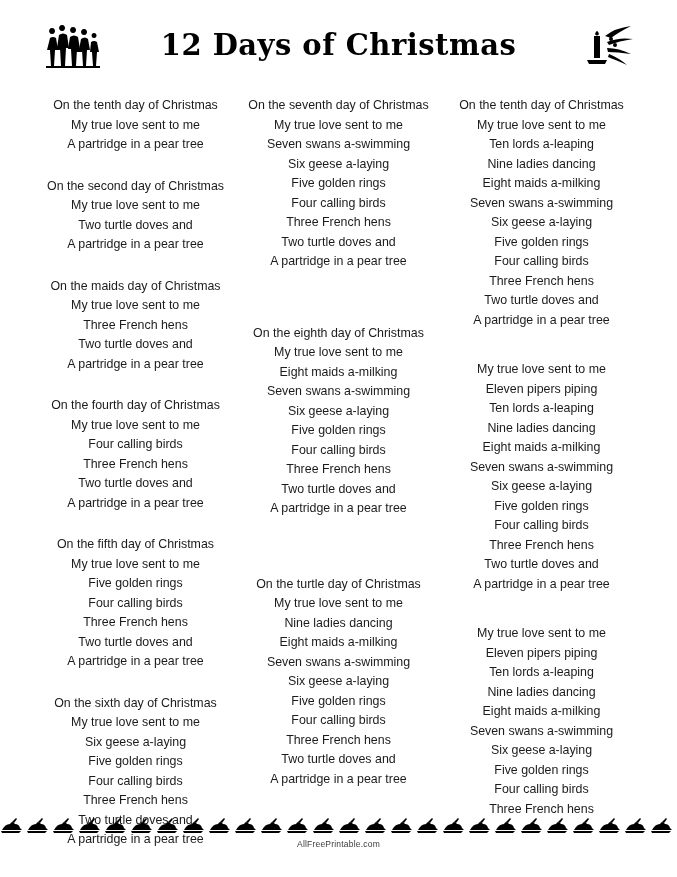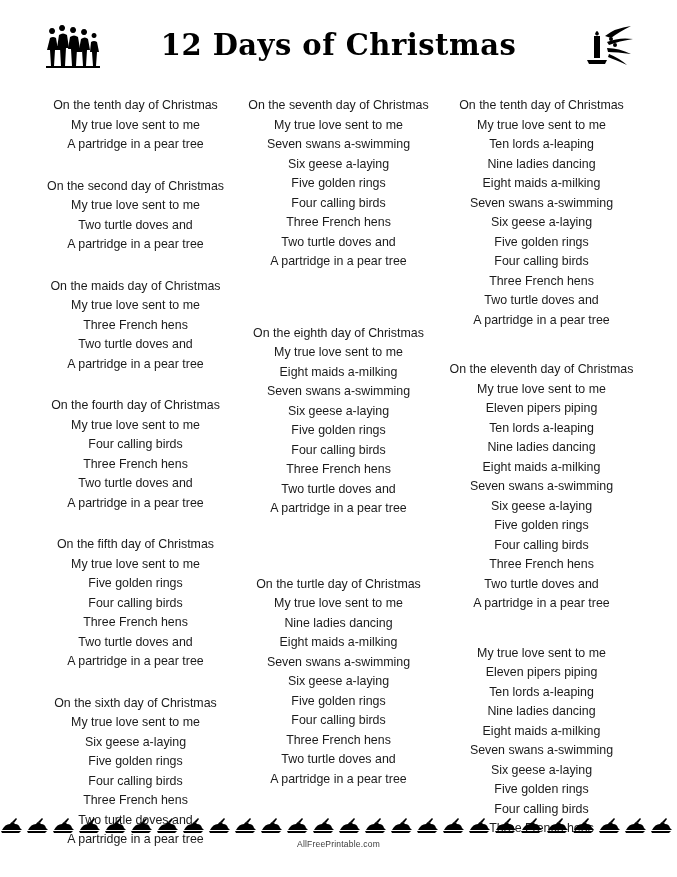--- a/index.html
+++ b/index.html
@@ -250,21 +250,20 @@
         <div class="verse-line">Eight maids a-milking</div>
         <div class="verse-line">Seven swans a-swimming</div>
         <div class="verse-line">Six geese a-laying</div>
         <div class="verse-line">Five golden rings</div>
         <div class="verse-line">Four calling birds</div>
         <div class="verse-line">Three French hens</div>
         <div class="verse-line">Two turtle doves and</div>
         <div class="verse-line">A partridge in a pear tree</div>
       </div>
       <div class="verse v-gap-a">
-        <div class="verse-line">On the eleventh day of Christmas</div>
         <div class="verse-line">My true love sent to me</div>
         <div class="verse-line">Eleven pipers piping</div>
         <div class="verse-line">Ten lords a-leaping</div>
         <div class="verse-line">Nine ladies dancing</div>
         <div class="verse-line">Eight maids a-milking</div>
         <div class="verse-line">Seven swans a-swimming</div>
         <div class="verse-line">Six geese a-laying</div>
         <div class="verse-line">Five golden rings</div>
         <div class="verse-line">Four calling birds</div>
         <div class="verse-line">Three French hens</div>

